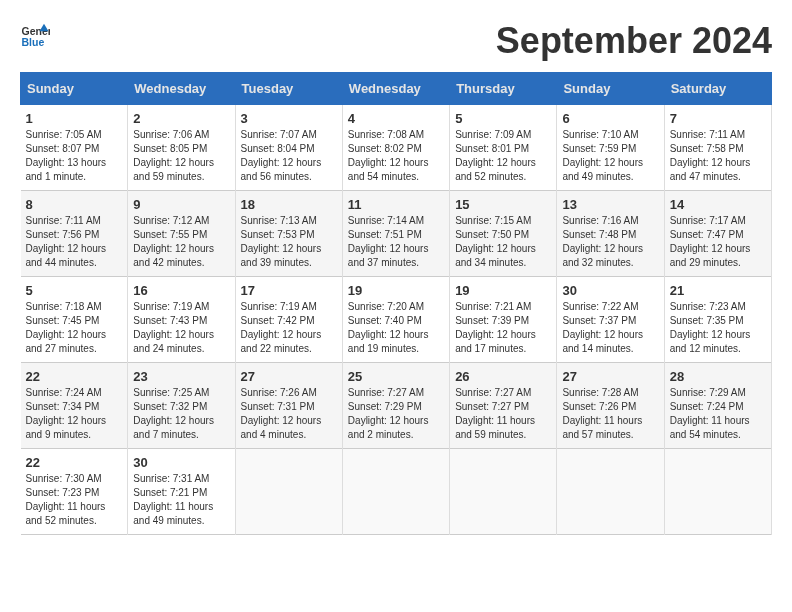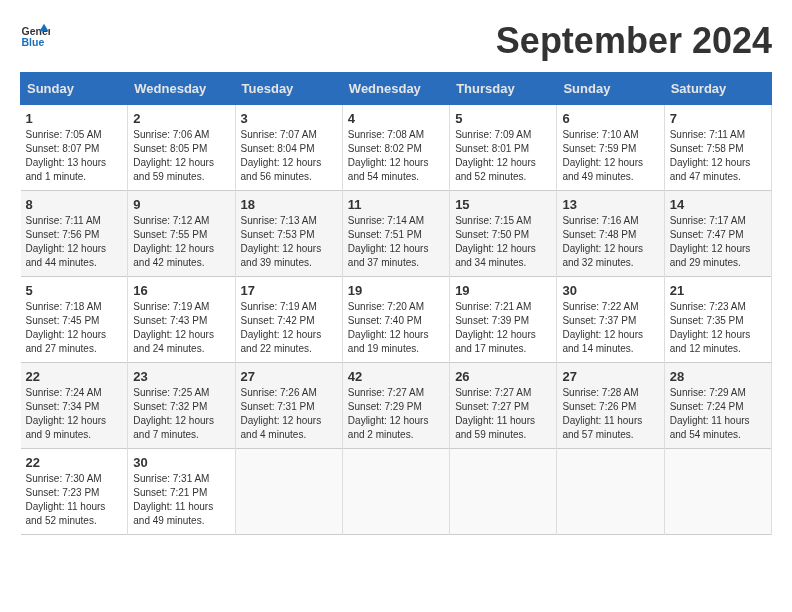--- a/index.html
+++ b/index.html
@@ -137,21 +137,21 @@
         <td><span class="day-num">17</span><span class="day-info">Sunrise: 7:19 AM<br>Sunset: 7:42 PM<br>Daylight: 12 hours and 22 minutes.</span></td>
         <td><span class="day-num">19</span><span class="day-info">Sunrise: 7:20 AM<br>Sunset: 7:40 PM<br>Daylight: 12 hours and 19 minutes.</span></td>
         <td><span class="day-num">19</span><span class="day-info">Sunrise: 7:21 AM<br>Sunset: 7:39 PM<br>Daylight: 12 hours and 17 minutes.</span></td>
         <td><span class="day-num">30</span><span class="day-info">Sunrise: 7:22 AM<br>Sunset: 7:37 PM<br>Daylight: 12 hours and 14 minutes.</span></td>
         <td><span class="day-num">21</span><span class="day-info">Sunrise: 7:23 AM<br>Sunset: 7:35 PM<br>Daylight: 12 hours and 12 minutes.</span></td>
       </tr>
       <tr>
         <td><span class="day-num">22</span><span class="day-info">Sunrise: 7:24 AM<br>Sunset: 7:34 PM<br>Daylight: 12 hours and 9 minutes.</span></td>
         <td><span class="day-num">23</span><span class="day-info">Sunrise: 7:25 AM<br>Sunset: 7:32 PM<br>Daylight: 12 hours and 7 minutes.</span></td>
         <td><span class="day-num">27</span><span class="day-info">Sunrise: 7:26 AM<br>Sunset: 7:31 PM<br>Daylight: 12 hours and 4 minutes.</span></td>
-        <td><span class="day-num">42</span><span class="day-info">Sunrise: 7:27 AM<br>Sunset: 7:29 PM<br>Daylight: 12 hours and 2 minutes.</span></td>
+        <td><span class="day-num">25</span><span class="day-info">Sunrise: 7:27 AM<br>Sunset: 7:29 PM<br>Daylight: 12 hours and 2 minutes.</span></td>
         <td><span class="day-num">26</span><span class="day-info">Sunrise: 7:27 AM<br>Sunset: 7:27 PM<br>Daylight: 11 hours and 59 minutes.</span></td>
         <td><span class="day-num">27</span><span class="day-info">Sunrise: 7:28 AM<br>Sunset: 7:26 PM<br>Daylight: 11 hours and 57 minutes.</span></td>
         <td><span class="day-num">28</span><span class="day-info">Sunrise: 7:29 AM<br>Sunset: 7:24 PM<br>Daylight: 11 hours and 54 minutes.</span></td>
       </tr>
       <tr>
         <td><span class="day-num">22</span><span class="day-info">Sunrise: 7:30 AM<br>Sunset: 7:23 PM<br>Daylight: 11 hours and 52 minutes.</span></td>
         <td><span class="day-num">30</span><span class="day-info">Sunrise: 7:31 AM<br>Sunset: 7:21 PM<br>Daylight: 11 hours and 49 minutes.</span></td>
         <td class="empty-cell"></td>
         <td class="empty-cell"></td>
         <td class="empty-cell"></td>

